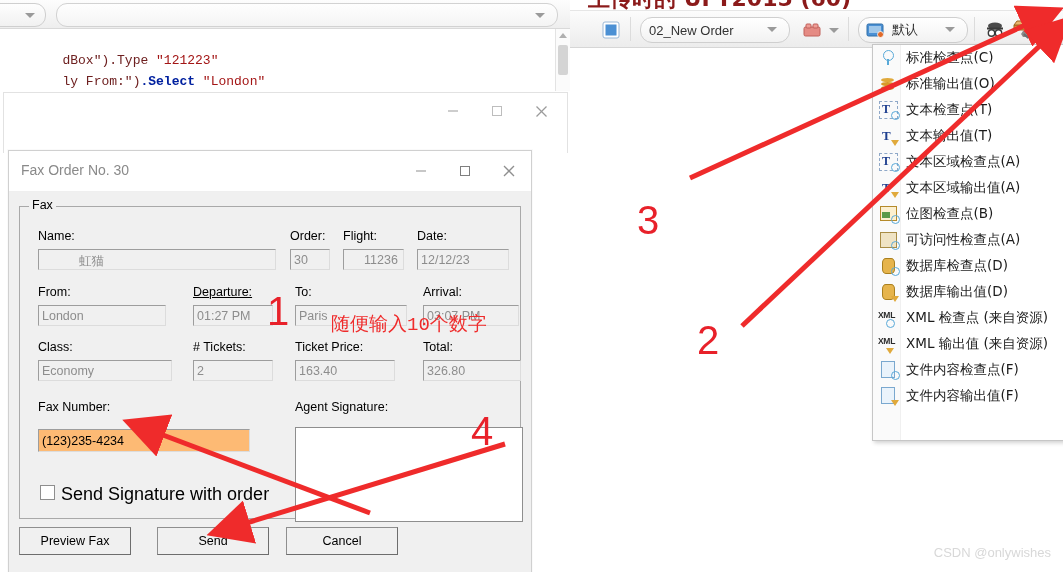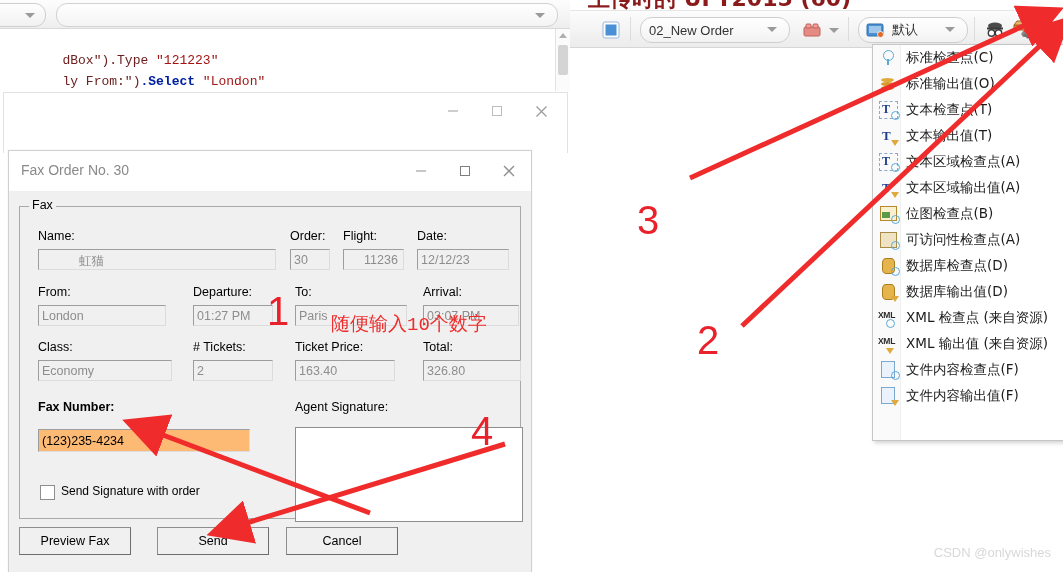--- a/index.html
+++ b/index.html
@@ -113,21 +113,21 @@
   .fld.editable{background:#fdba74;color:#000;}
   .fld.cn{font-family:"DejaVu Sans",sans-serif;padding-left:40px;}
 
   .signbox{
     position:absolute;background:#ffffff;border:1px solid #8e8e8e;
   }
 
   .chk{
     position:absolute;width:13px;height:13px;background:#fff;border:1px solid #8e8e8e;
   }
-  .chk-label{position:absolute;font-size:12px;color:#000;font-family:"Liberation Sans",sans-serif;}
+  .chk-label{position:absolute;font-size:18px;color:#000;font-family:"Liberation Sans",sans-serif;}
 
   .btn{
     position:absolute;height:28px;background:#f0f0f0;
     border:1px solid #8e8e8e;border-right-color:#6d6d6d;border-bottom-color:#6d6d6d;
     font-size:12.5px;color:#000;font-family:"Liberation Sans",sans-serif;
     display:flex;align-items:center;justify-content:center;box-sizing:border-box;
   }
 
   
   .uft-top{
@@ -290,40 +290,40 @@
         <span class="fld-label" style="left:270px;top:22px;">Order:</span>
         <span class="fld-label" style="left:323px;top:22px;">Flight:</span>
         <span class="fld-label" style="left:397px;top:22px;">Date:</span>
 
         <span class="fld cn" style="left:18px;top:42px;width:238px;">虹猫</span>
         <span class="fld" style="left:270px;top:42px;width:40px;">30</span>
         <span class="fld" style="left:323px;top:42px;width:61px;padding-left:20px;">11236</span>
         <span class="fld" style="left:397px;top:42px;width:92px;">12/12/23</span>
 
         <span class="fld-label" style="left:18px;top:78px;">From:</span>
-        <span class="fld-label" style="left:173px;top:78px;">Departure:</span>
+        <span class="fld-label" style="left:173px;top:78px;text-decoration:underline;">Departure:</span>
         <span class="fld-label" style="left:275px;top:78px;">To:</span>
         <span class="fld-label" style="left:403px;top:78px;">Arrival:</span>
 
         <span class="fld" style="left:18px;top:98px;width:128px;">London</span>
         <span class="fld" style="left:173px;top:98px;width:80px;">01:27 PM</span>
         <span class="fld" style="left:275px;top:98px;width:112px;">Paris</span>
         <span class="fld" style="left:403px;top:98px;width:96px;">03:07 PM</span>
 
         <span class="fld-label" style="left:18px;top:133px;">Class:</span>
         <span class="fld-label" style="left:173px;top:133px;"># Tickets:</span>
         <span class="fld-label" style="left:275px;top:133px;">Ticket Price:</span>
         <span class="fld-label" style="left:403px;top:133px;">Total:</span>
 
         <span class="fld" style="left:18px;top:153px;width:134px;">Economy</span>
         <span class="fld" style="left:173px;top:153px;width:80px;">2</span>
         <span class="fld" style="left:275px;top:153px;width:100px;">163.40</span>
         <span class="fld" style="left:403px;top:153px;width:98px;">326.80</span>
 
-        <span class="fld-label" style="left:18px;top:193px;font-weight:bold;">Fax Number:</span>
+        <span class="fld-label" style="left:18px;top:193px;">Fax Number:</span>
         <span class="fld-label" style="left:275px;top:193px;">Agent Signature:</span>
 
         <span class="fld editable" style="left:18px;top:222px;width:212px;height:23px;line-height:23px;">(123)235-4234</span>
 
         <div class="signbox" style="left:275px;top:220px;width:226px;height:93px;"></div>
 
         <span class="chk" style="left:20px;top:278px;"></span>
         <span class="chk-label" style="left:41px;top:277px;">Send Signature with order</span>
       </div>
 

